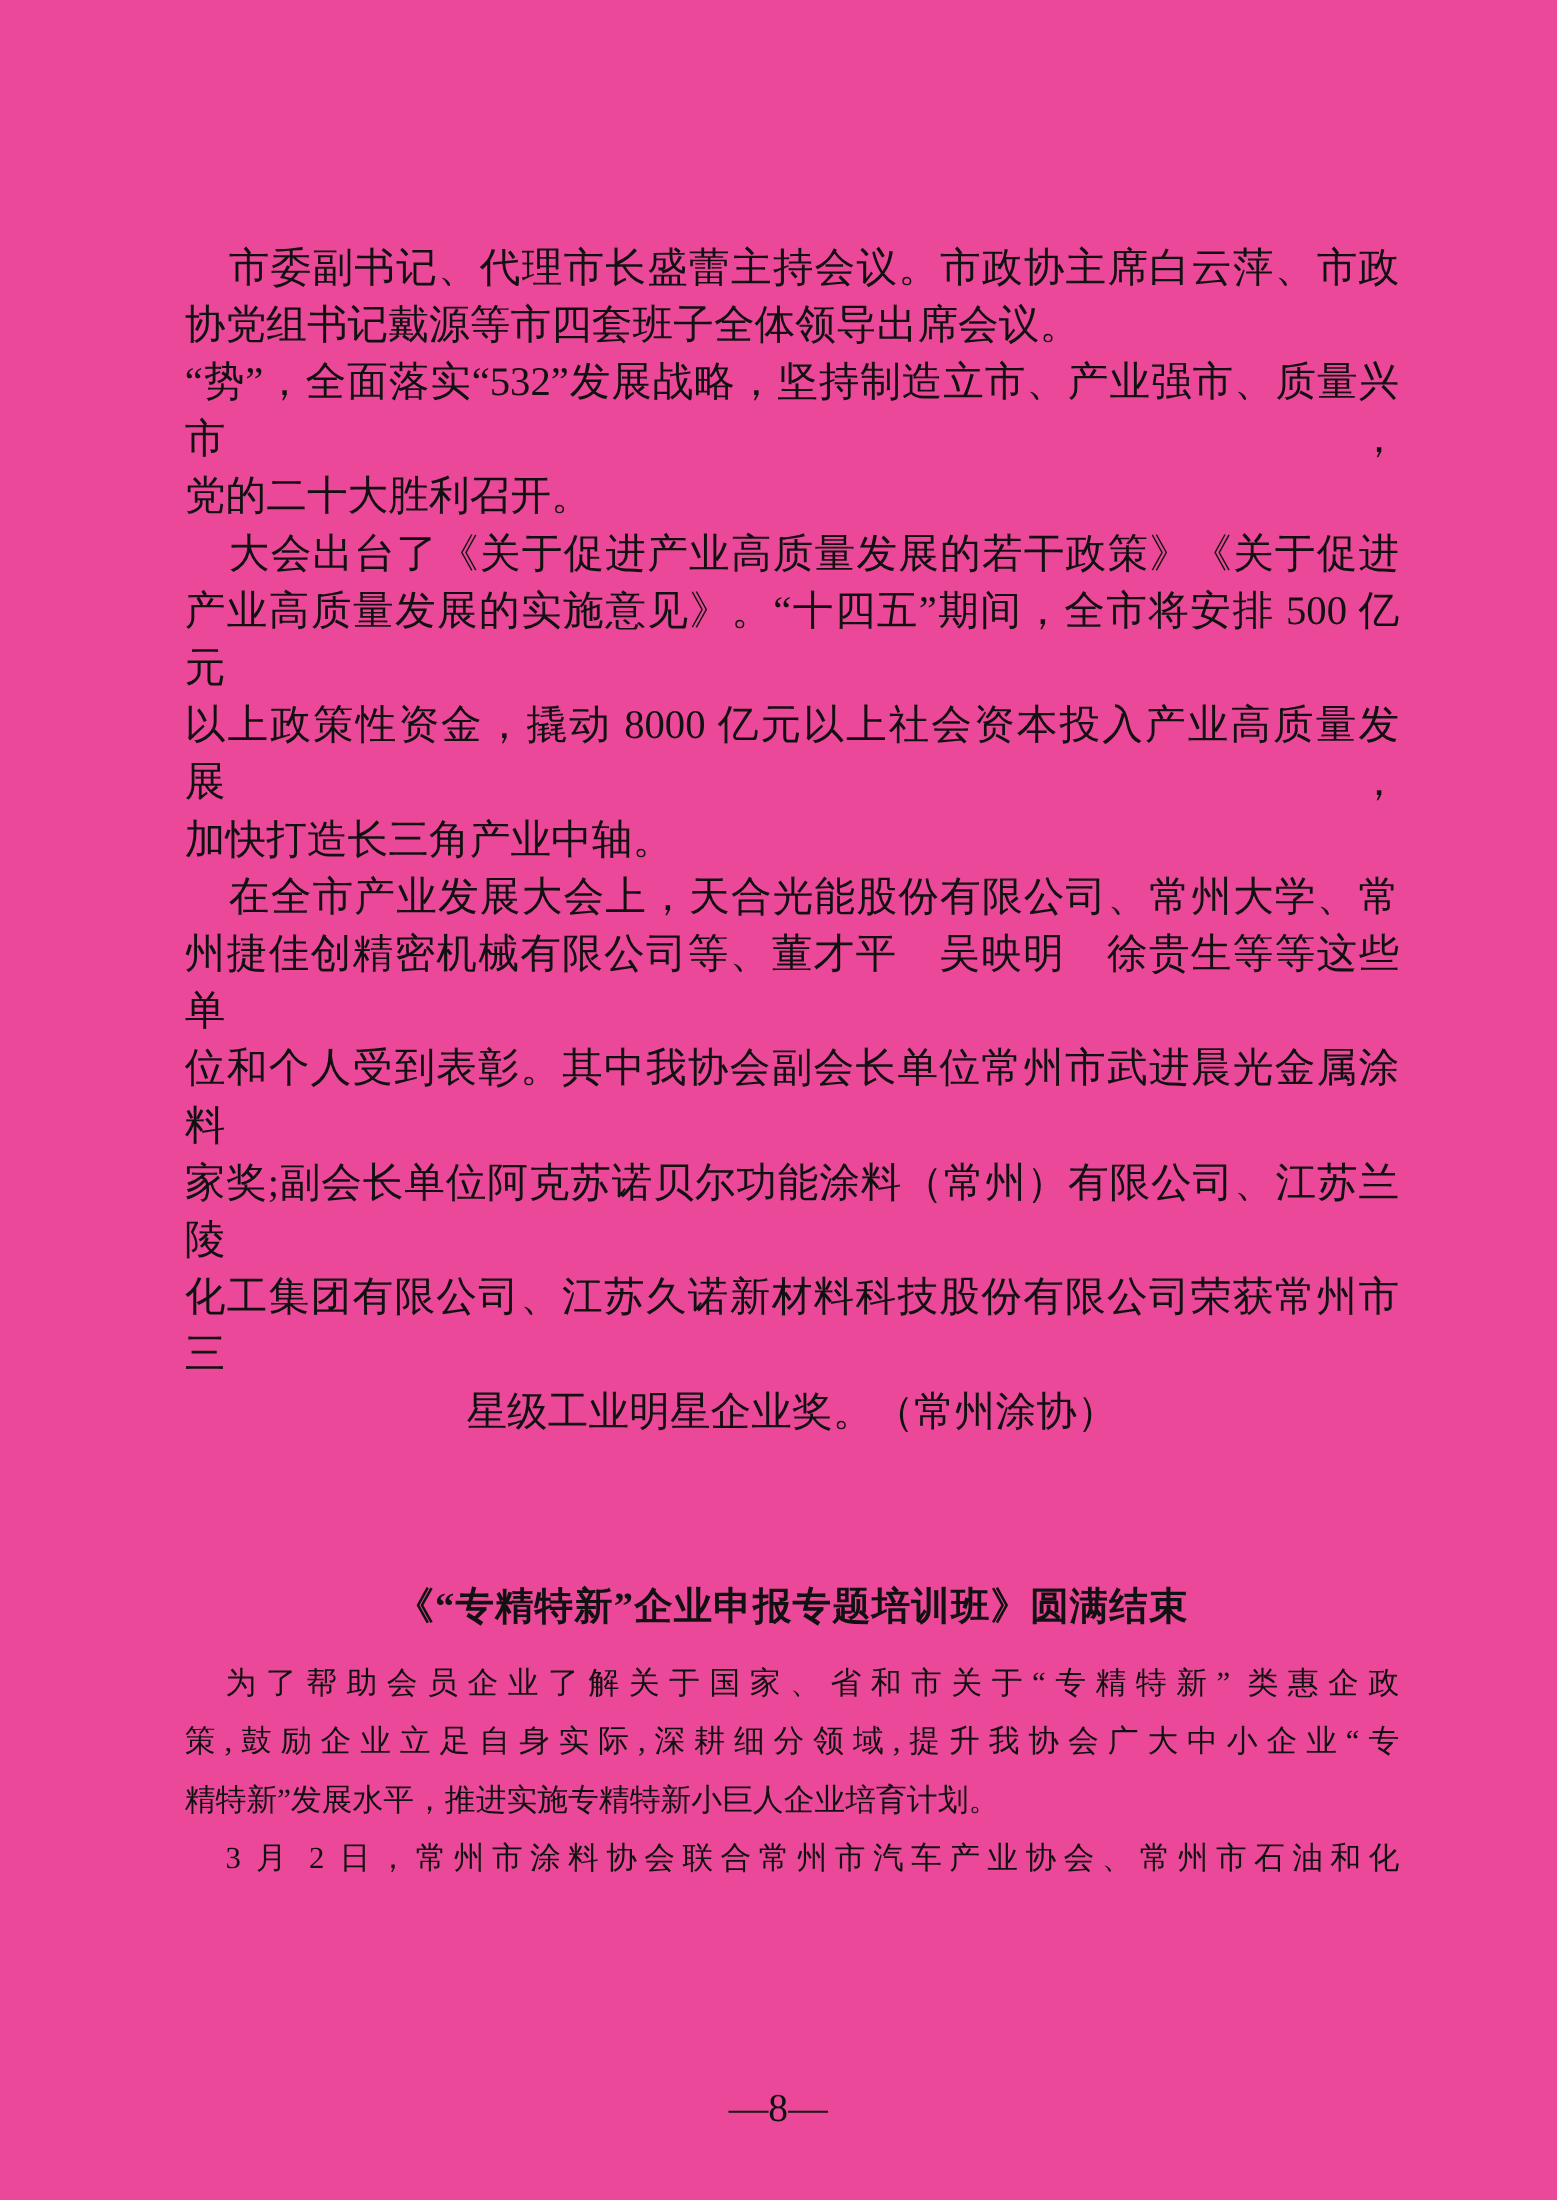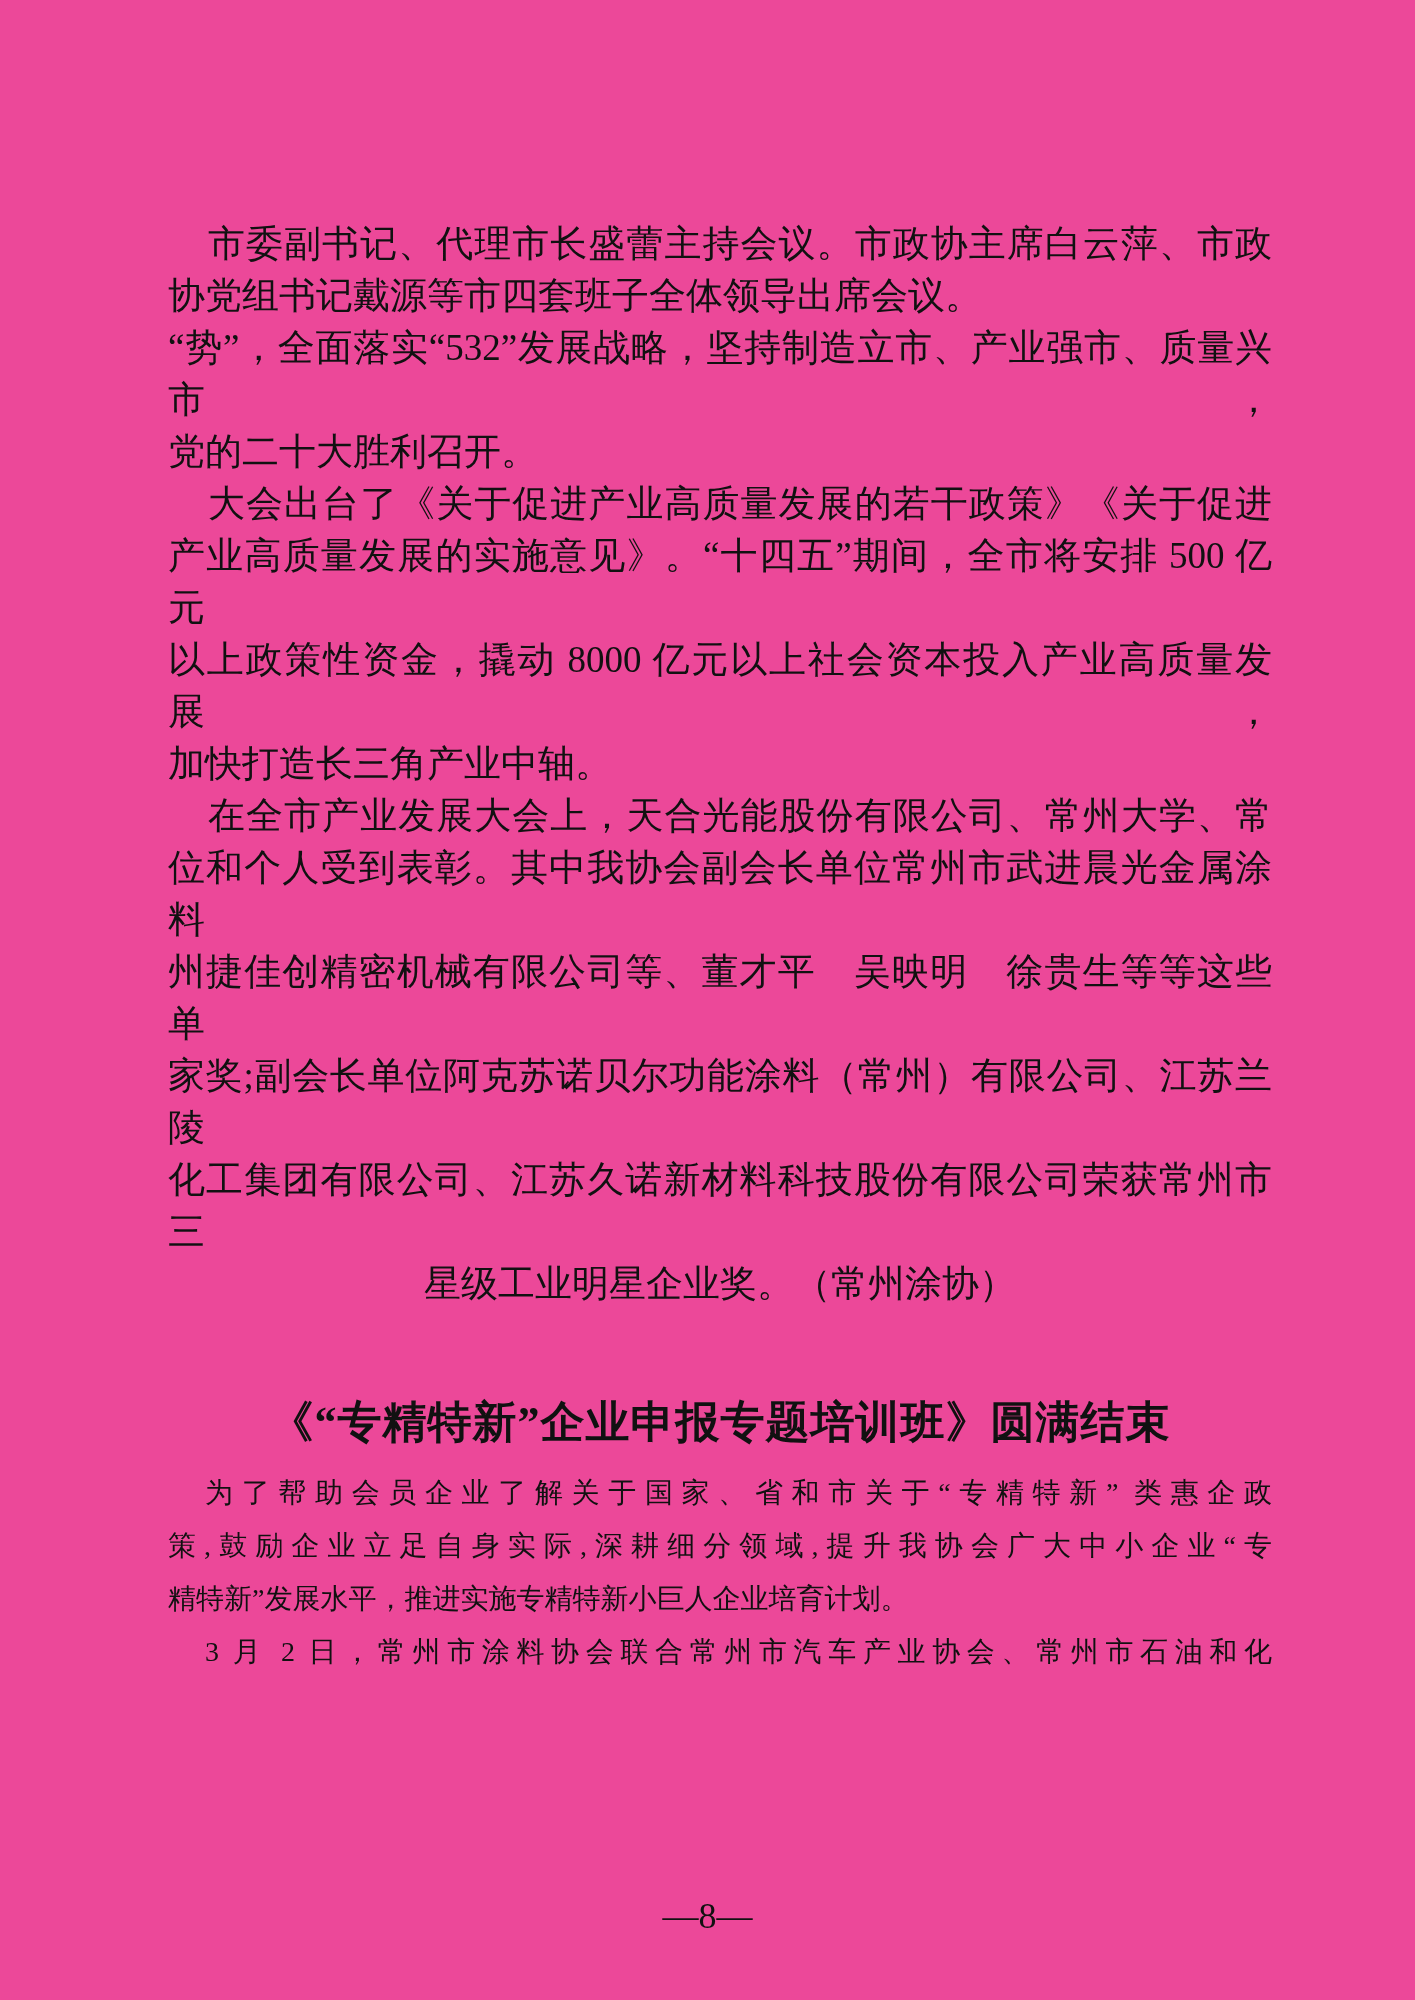--- a/index.html
+++ b/index.html
@@ -31,22 +31,22 @@
   .line.first.a1i { text-indent:40px; }
   .line.first.a2i { text-indent:37px; }
   .line.last { text-align-last:left; }
   .tail-line {
     display:flex;
     justify-content:center;
     align-items:baseline;
   }
   .a1 .tail-line { font-size:37px; line-height:52px; }
   .article2-title {
-    margin:80px 0 10px 0;
-    font-size:44px;
+    margin:118px 0 10px 0;
+    font-size:35px;
     line-height:66px;
     font-weight:bold;
     text-align:center;
     letter-spacing:1px;
   }
   .page-number {
     position:absolute;
     left:0; top:1892px;
     width:100%;
     text-align:center;
@@ -69,22 +69,22 @@
           <div class="line last">党的二十大胜利召开。</div>
         </div>
         <div class="para">
           <div class="line first a1i">大会出台了《关于促进产业高质量发展的若干政策》《关于促进</div>
           <div class="line">产业高质量发展的实施意见》。“十四五”期间，全市将安排 500 亿元</div>
           <div class="line">以上政策性资金，撬动 8000 亿元以上社会资本投入产业高质量发展，</div>
           <div class="line last">加快打造长三角产业中轴。</div>
         </div>
         <div class="para">
           <div class="line first a1i">在全市产业发展大会上，天合光能股份有限公司、常州大学、常</div>
+          <div class="line">州捷佳创精密机械有限公司等、董才平　吴映明　徐贵生等等这些单</div>
           <div class="line">位和个人受到表彰。其中我协会副会长单位常州市武进晨光金属涂料</div>
-          <div class="line">州捷佳创精密机械有限公司等、董才平　吴映明　徐贵生等等这些单</div>
           <div class="line">家奖;副会长单位阿克苏诺贝尔功能涂料（常州）有限公司、江苏兰陵</div>
           <div class="line">化工集团有限公司、江苏久诺新材料科技股份有限公司荣获常州市三</div>
           <div class="tail-line">
             <span>星级工业明星企业奖。</span>
             <span>（常州涂协）</span>
           </div>
         </div>
       </div>
     <div class="article2-title">《“专精特新”企业申报专题培训班》圆满结束</div>
     <div class="article a2" id="article2">

